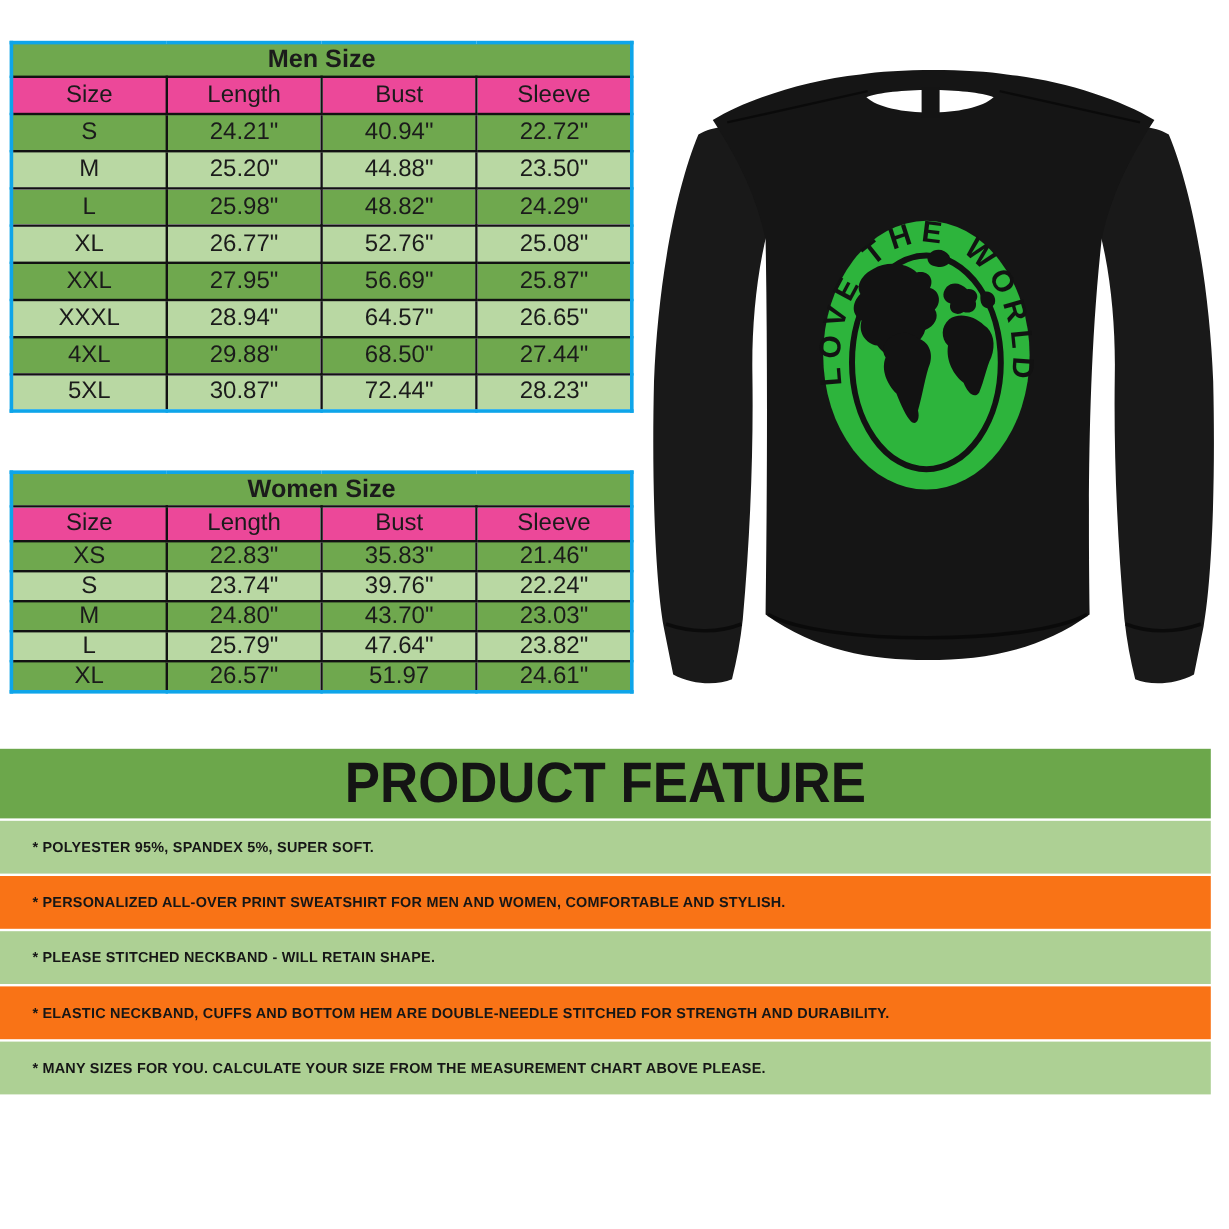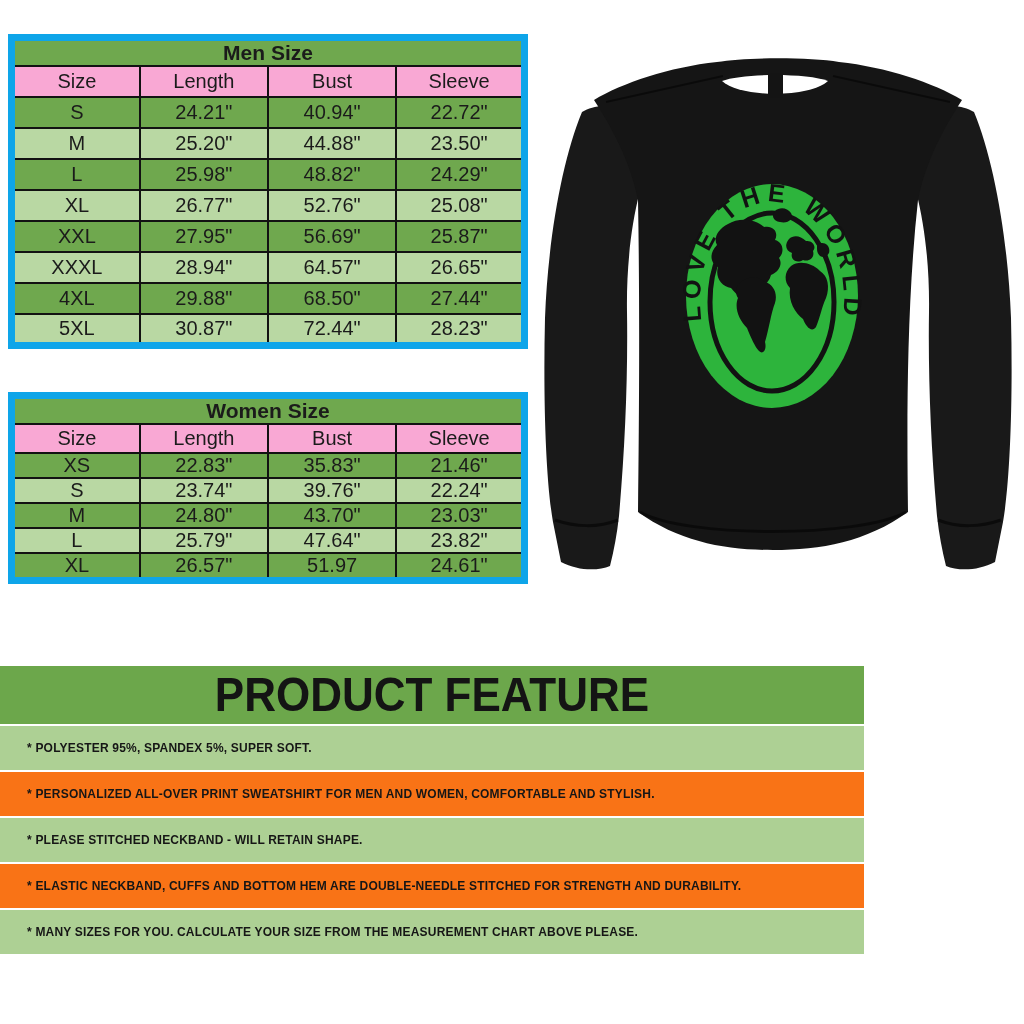--- a/index.html
+++ b/index.html
@@ -14,36 +14,36 @@
     position:absolute; left:8px; width:520px;
     border-collapse:collapse; table-layout:fixed;
     font-size:20px; color:#1b1b1b;
   }
   #men-table   { top:34px; }
   #women-table { top:392px;border-radius:22px; }
   .size-table th, .size-table td {
     border:2px solid #121212; text-align:center; vertical-align:middle;
     padding:0; height:30px; font-weight:normal; overflow:hidden;
   }
-  .size-table { border:7px solid #0ea5e9; }
+  .size-table { border:3px solid #0ea5e9; }
   .size-table .title-cell {
     background:#6fa84e; font-weight:bold; font-size:21px; height:28px;
   }
-  .size-table .header-row th { background:#f9a8d4; height:29px; }
+  .size-table .header-row th { background:#ec4899; height:29px; }
   .size-table tr.dark  td { background:#6fa84e; }
   .size-table tr.light td { background:#b9d8a3; }
   #men-table td, #men-table th { height:31px; }
   #men-table .title-cell { height:28px; }
   #women-table td { height:22px; }
 
   
   #garment { position:absolute; left:540px; top:50px; width:480px; height:530px; }
 
   
-  #features { position:absolute; left:0; top:666px; width:864px; }
+  #features { position:absolute; left:0; top:624px; width:1009px; }
   .f-title {
     height:58px; background:#6ca74b; display:flex; align-items:center; justify-content:center;
   }
   .f-title span {
     display:inline-block; font-size:44px; font-weight:bold; letter-spacing:0px;
     color:#141414; transform:scale(1.0,1.08);
   }
   .feature-row {
     margin-top:2px; padding:9px 18px 9px 27px; min-height:44px;
     display:flex; align-items:center;

